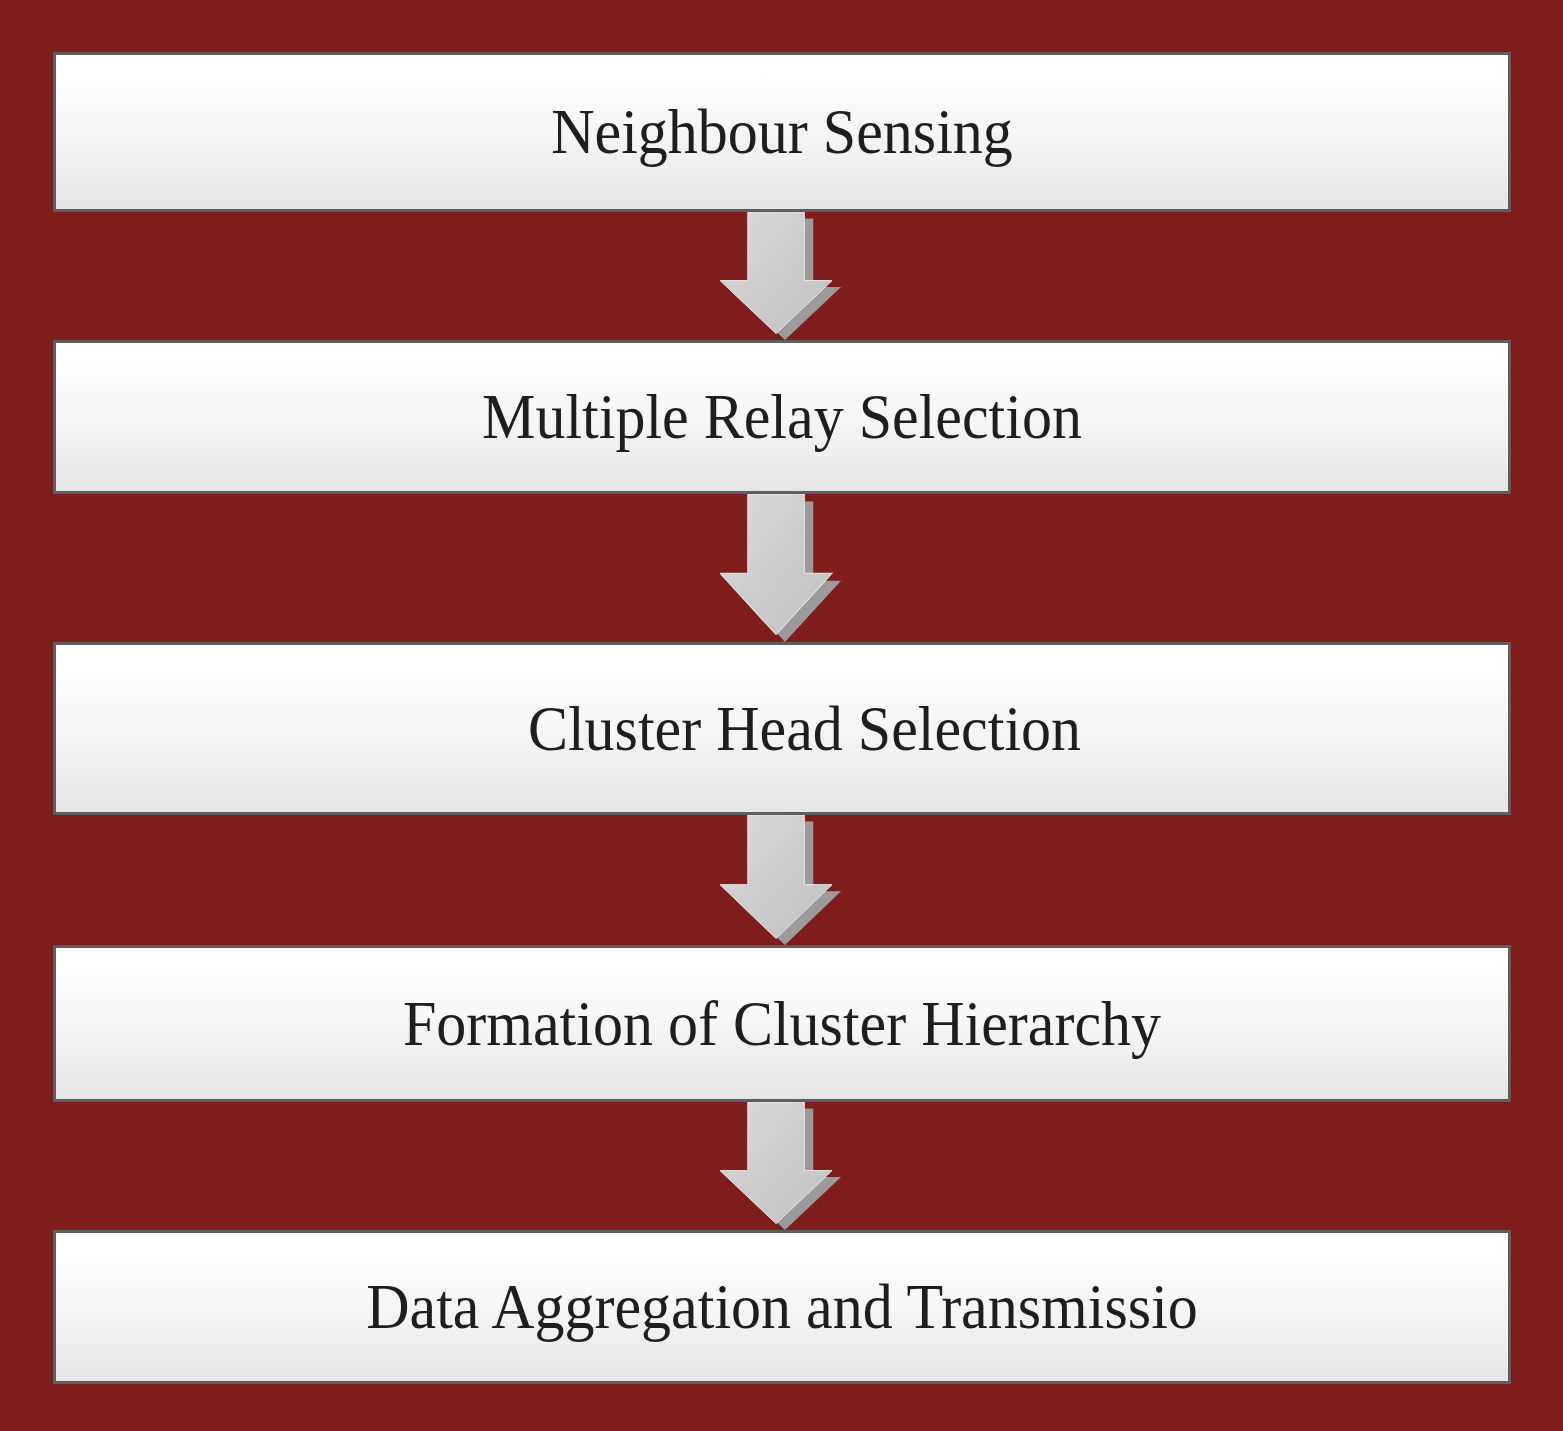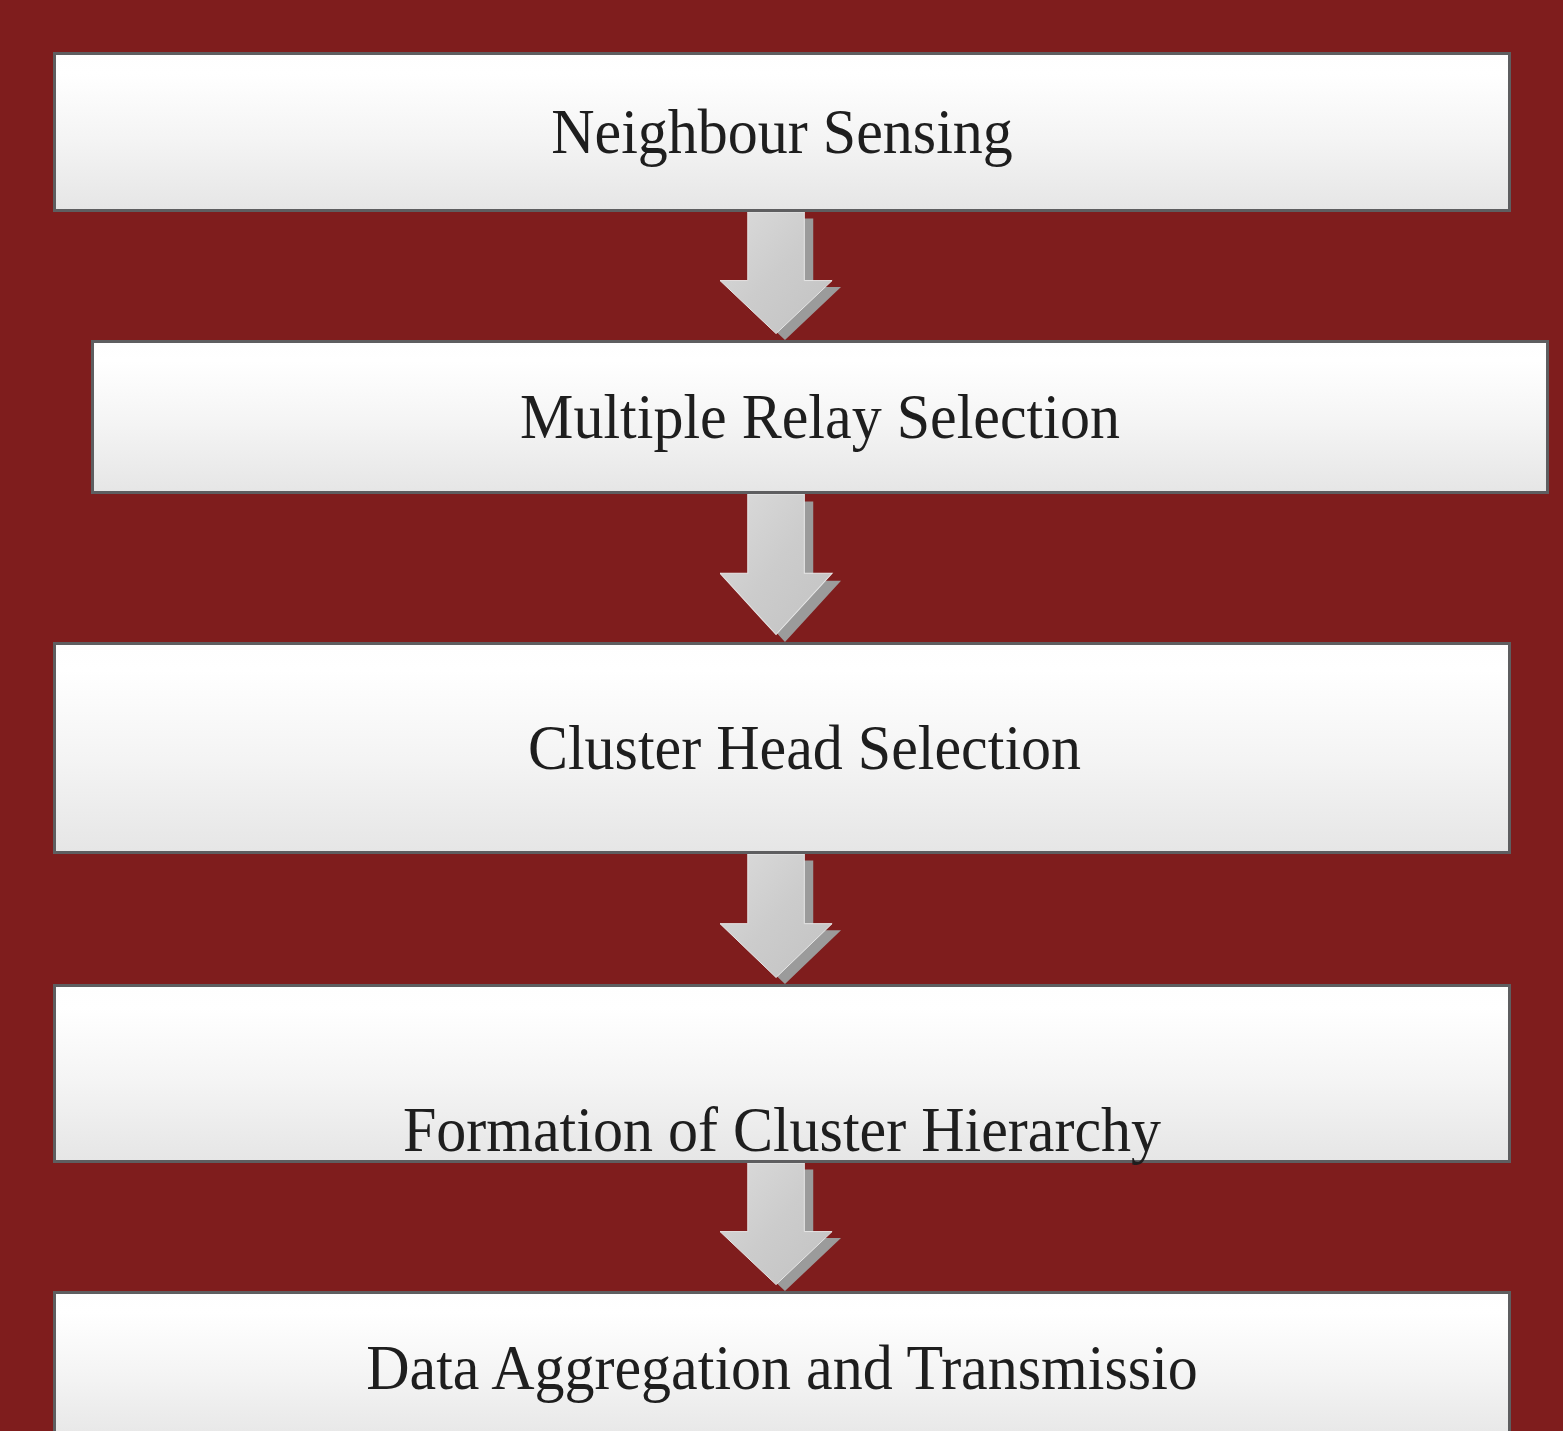--- a/index.html
+++ b/index.html
@@ -35,23 +35,23 @@
   .step-label {
     font-size: 60px;
     color: #1e1e1e;
     letter-spacing: 0px;
     white-space: nowrap;
     transform: scaleY(1.06);
     line-height: 1;
     text-align: center;
   }
   .h1 { height: 160px; }
-  .h2 { height: 154px; margin-left: 38px; }
-  .h3 { height: 212px; padding-left: 45px; }
-  .h4 { height: 179px; align-items: flex-end; }
+  .h2 { height: 154px; }
+  .h3 { height: 173px; padding-left: 45px; }
+  .h4 { height: 157px; }
   .h5 { height: 154px; }
 
   .arrow-wrap {
     width: 100%;
     display: flex;
     justify-content: center;
     align-items: stretch;
     overflow: visible;
   }
   .g1 { height: 128px; }

